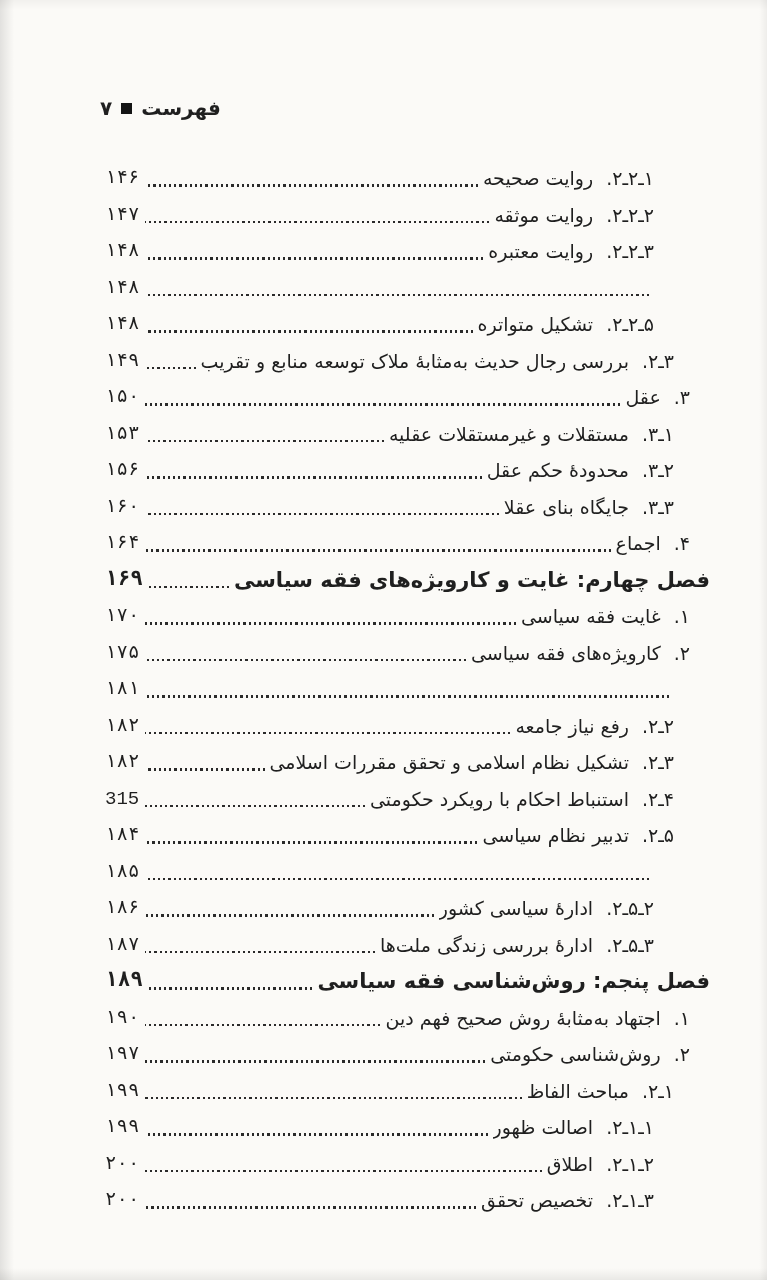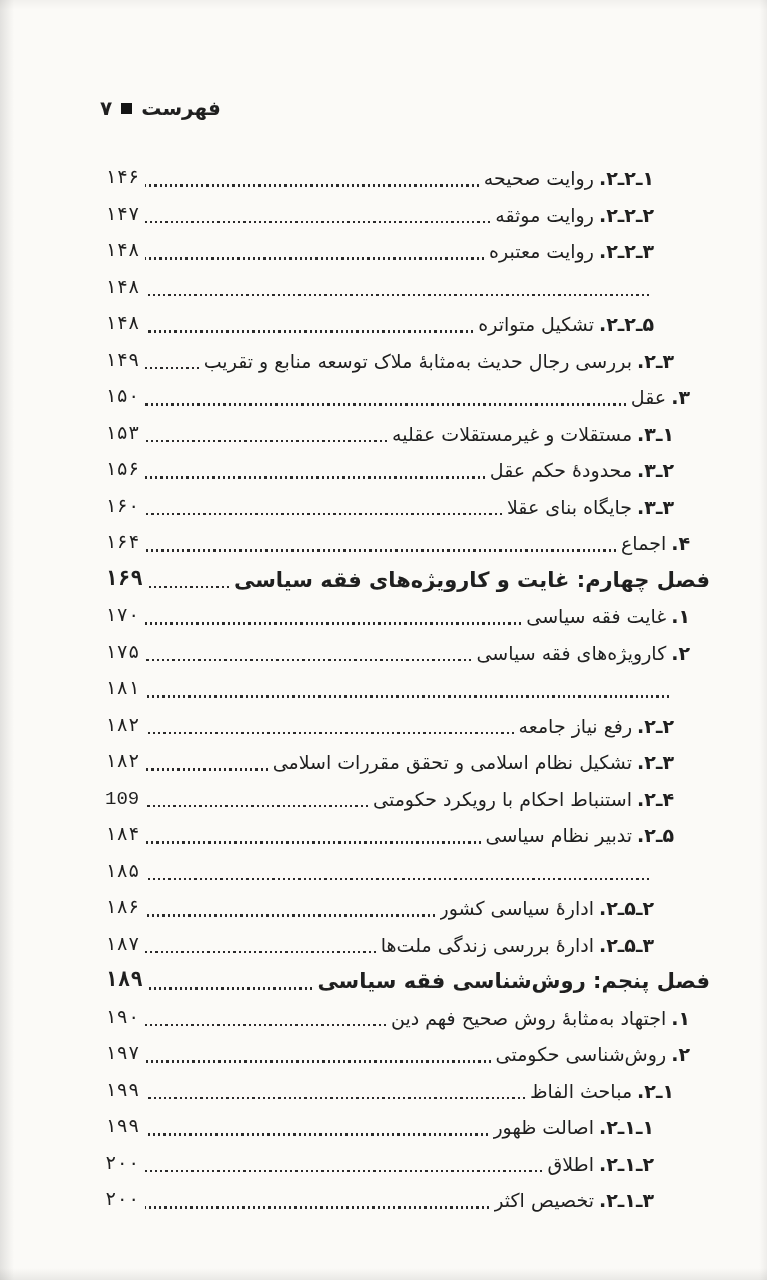--- a/index.html
+++ b/index.html
@@ -45,21 +45,21 @@
   .row{
     display:flex;
     direction:rtl;
     align-items:stretch;
     height:36.5px;
     font-size:19px;
     line-height:36.5px;
     white-space:nowrap;
   }
   .row .title{flex:0 0 auto; overflow:hidden;}
-  .row .num{margin-left:5px;font-weight:bold;}
+  .row .num{margin-left:13px;}
   .row .num:empty{display:none;margin:0;}
   .row .dots{
     flex:1 1 auto;
     min-width:16px;
     height:2.2px;
     align-self:flex-end;
     margin:0 5px 10px 6px;
     background-image:repeating-linear-gradient(to left, #2a2a2a 0 2.2px, transparent 2.2px 5.2px);
   }
   .row .pg{
@@ -166,21 +166,21 @@
       <span class="pg">۱۸۲</span>
     </div>
       <div class="row lvl2">
       <span class="title"><span class="num">۳ـ۲.</span><span class="txt">تشکیل نظام اسلامی و تحقق مقررات اسلامی</span></span>
       <span class="dots"></span>
       <span class="pg">۱۸۲</span>
     </div>
       <div class="row lvl2">
       <span class="title"><span class="num">۴ـ۲.</span><span class="txt">استنباط احکام با رویکرد حکومتی</span></span>
       <span class="dots"></span>
-      <span class="pg">109</span>
+      <span class="pg">315</span>
     </div>
       <div class="row lvl2">
       <span class="title"><span class="num">۵ـ۲.</span><span class="txt">تدبیر نظام سیاسی</span></span>
       <span class="dots"></span>
       <span class="pg">۱۸۴</span>
     </div>
       <div class="row lvl3">
       <span class="dots"></span>
       <span class="pg">۱۸۵</span>
     </div>
@@ -218,19 +218,19 @@
       <span class="title"><span class="num">۱ـ۱ـ۲.</span><span class="txt">اصالت ظهور</span></span>
       <span class="dots"></span>
       <span class="pg">۱۹۹</span>
     </div>
       <div class="row lvl3">
       <span class="title"><span class="num">۲ـ۱ـ۲.</span><span class="txt">اطلاق</span></span>
       <span class="dots"></span>
       <span class="pg">۲۰۰</span>
     </div>
       <div class="row lvl3">
-      <span class="title"><span class="num">۳ـ۱ـ۲.</span><span class="txt">تخصیص اکثر</span></span>
+      <span class="title"><span class="num">۳ـ۱ـ۲.</span><span class="txt">تخصیص تحقق</span></span>
       <span class="dots"></span>
       <span class="pg">۲۰۰</span>
     </div>
     </div>
 
 </div>
 
 </body></html>

